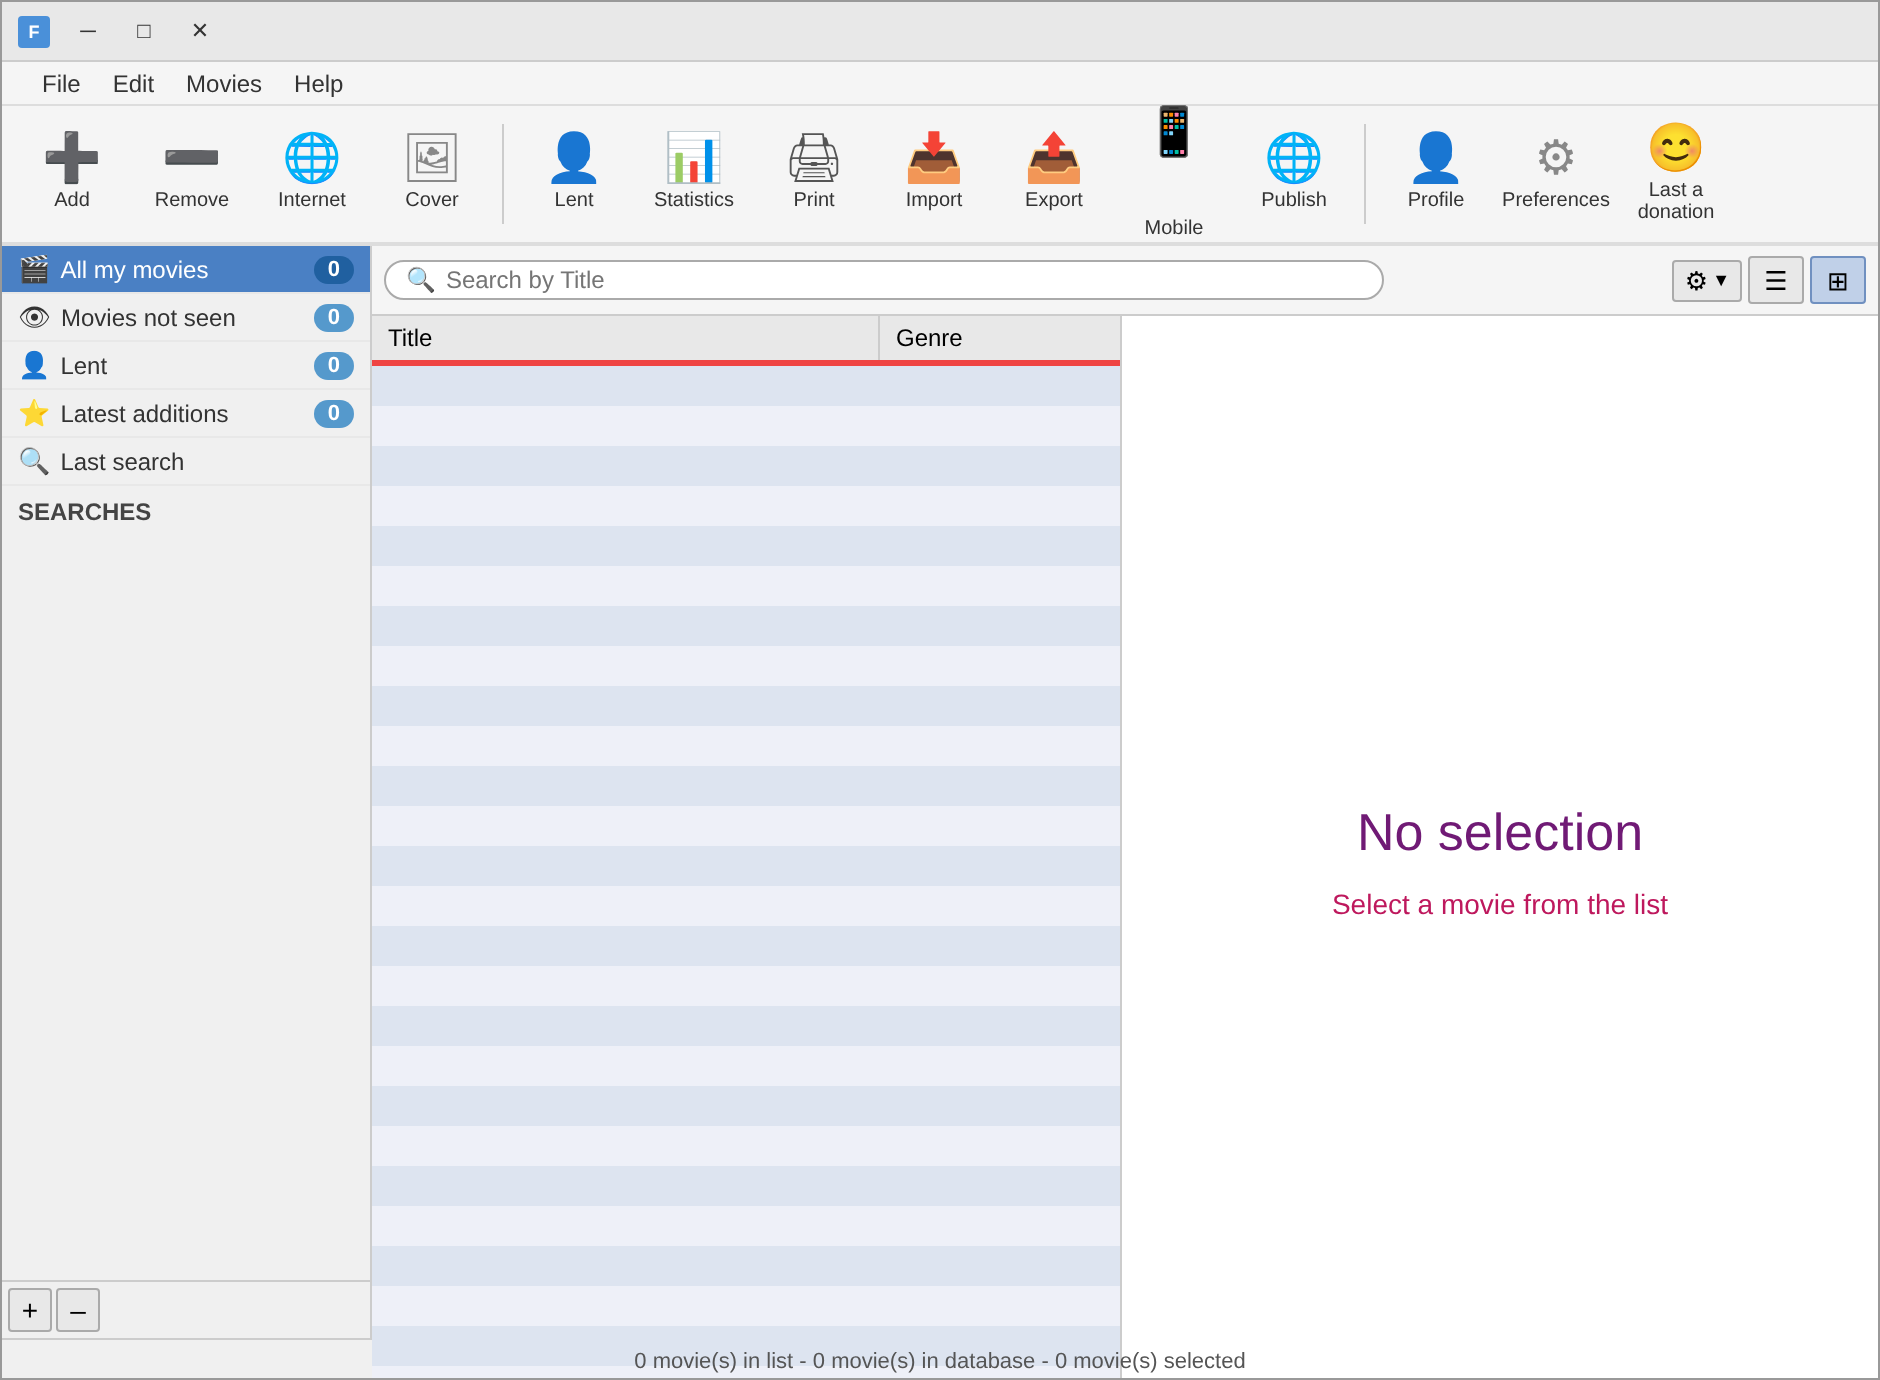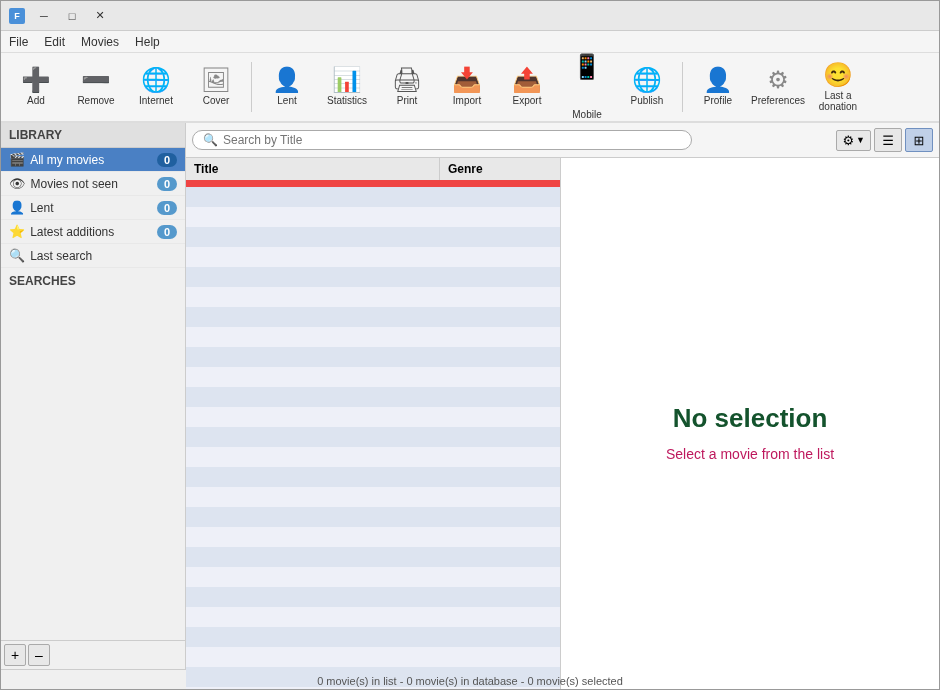--- a/index.html
+++ b/index.html
@@ -51,21 +51,21 @@
       color: #333;
       display: flex; align-items: center; justify-content: center;
     }
 
     
     #menubar {
       height: 22px;
       background: #f5f5f5;
       display: flex;
       align-items: center;
-      padding: 0 0;
+      padding: 0 12px;
       border-bottom: 1px solid #ddd;
     }
     .menu-item {
       padding: 2px 8px;
       cursor: pointer;
       font-size: 12px;
       color: #333;
       border-radius: 2px;
     }
 
@@ -246,22 +246,22 @@
     #movie-list {
       width: 375px;
       border-right: 1px solid #ccc;
       overflow: hidden;
       display: flex;
       flex-direction: column;
     }
     #list-header {
       display: flex;
       background: #e8e8e8;
-      border-bottom: 7px solid #ef4444;
-      font-weight: bold;
+      border-bottom: 3px solid #ef4444;
+      font-weight: normal;
       font-size: 12px;
     }
     .list-col-title {
       flex: 1;
       padding: 4px 8px;
       border-right: 1px solid #ccc;
     }
     .list-col-genre {
       width: 120px;
       padding: 4px 8px;
@@ -283,22 +283,22 @@
     #detail-panel {
       flex: 1;
       display: flex;
       flex-direction: column;
       align-items: center;
       justify-content: center;
       background: white;
     }
     #no-selection-title {
       font-size: 26px;
-      font-weight: bold;
-      color: #14532d;
+      font-weight: normal;
+      color: #701a75;
       margin-bottom: 12px;
     }
     #no-selection-sub {
       font-size: 14px;
       color: #be185d;
     }
 
     
     #statusbar {
       height: 22px;
@@ -405,21 +405,20 @@
     </button>
     <button class="tool-btn">
       <span class="tool-icon icon-donate">😊</span>
       <span style="font-size:10px;">Last a donation</span>
     </button>
   </div>
 
 <div id="main">
 
   <div id="sidebar">
-    <div id="library-header">LIBRARY</div>
     <div id="sidebar-items">
         <div class="sidebar-item active">
           <span class="sidebar-icon">🎬</span>
           <span class="sidebar-label">All my movies</span>
           <span class="badge">0</span>
         </div>
         <div class="sidebar-item">
           <span class="sidebar-icon">👁</span>
           <span class="sidebar-label">Movies not seen</span>
           <span class="badge">0</span>

